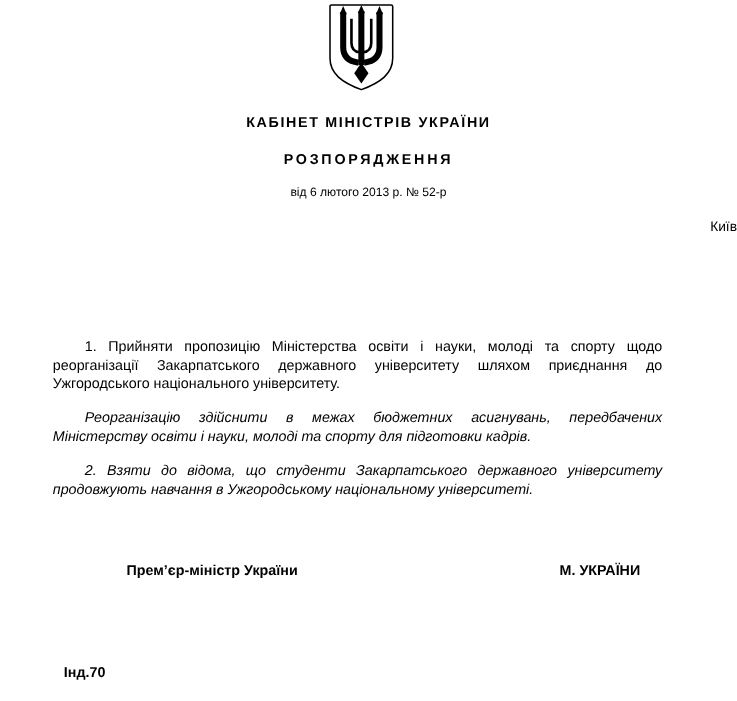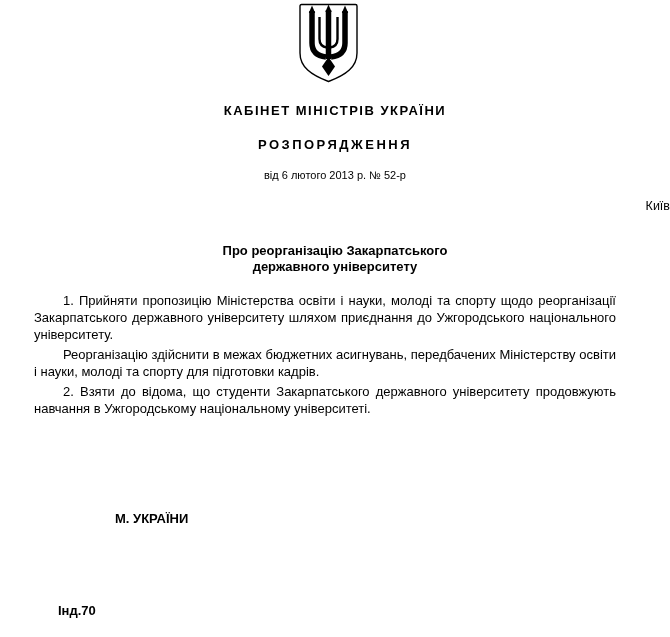--- a/index.html
+++ b/index.html
@@ -64,26 +64,27 @@
   .doc-body {
     position: absolute;
     top: 292px;
     left: 34px;
     width: 582px;
     font-size: 13px;
     line-height: 17px;
     text-align: justify;
   }
   .doc-body p {
-    margin: 0;
+    margin: 14px;
     text-indent: 29px;
     text-align-last: left;
   }
   .doc-body p + p {
     margin-top: 3px;
+    font-style: italic;
   }
   .signature-row {
     position: absolute;
     top: 511px;
     left: 115px;
     right: 88px;
     display: flex;
     justify-content: space-between;
     align-items: baseline;
     font-size: 13px;
@@ -123,30 +124,27 @@
   </div>
 
   <div class="centered-line doc-type">РОЗПОРЯДЖЕННЯ</div>
 
   <div class="centered-line org-name">КАБІНЕТ МІНІСТРІВ УКРАЇНИ</div>
 
   <div class="centered-line date-line">від 6 лютого 2013 р. № 52-р</div>
 
   <div class="centered-line city-line">Київ</div>
 
-  <div class="doc-title">
-    <div>Про реорганізацію Закарпатського</div>
-    <div>державного університету</div>
-  </div>
 
   <div class="doc-body">
     <p>1. Прийняти пропозицію Міністерства освіти і науки, молоді та спорту щодо реорганізації Закарпатського державного університету шляхом приєднання до Ужгородського національного університету.</p>
     <p>Реорганізацію здійснити в межах бюджетних асигнувань, передбачених Міністерству освіти і науки, молоді та спорту для підготовки кадрів.</p>
     <p>2. Взяти до відома, що студенти Закарпатського державного університету продовжують навчання в Ужгородському національному університеті.</p>
   </div>
 
   <div class="signature-row">
+    <span>Прем’єр-міністр України</span>
     <span>М. УКРАЇНИ</span>
   </div>
 
   <div class="footer-index">Інд.70</div>
 
 </div>
 
 </body></html>

